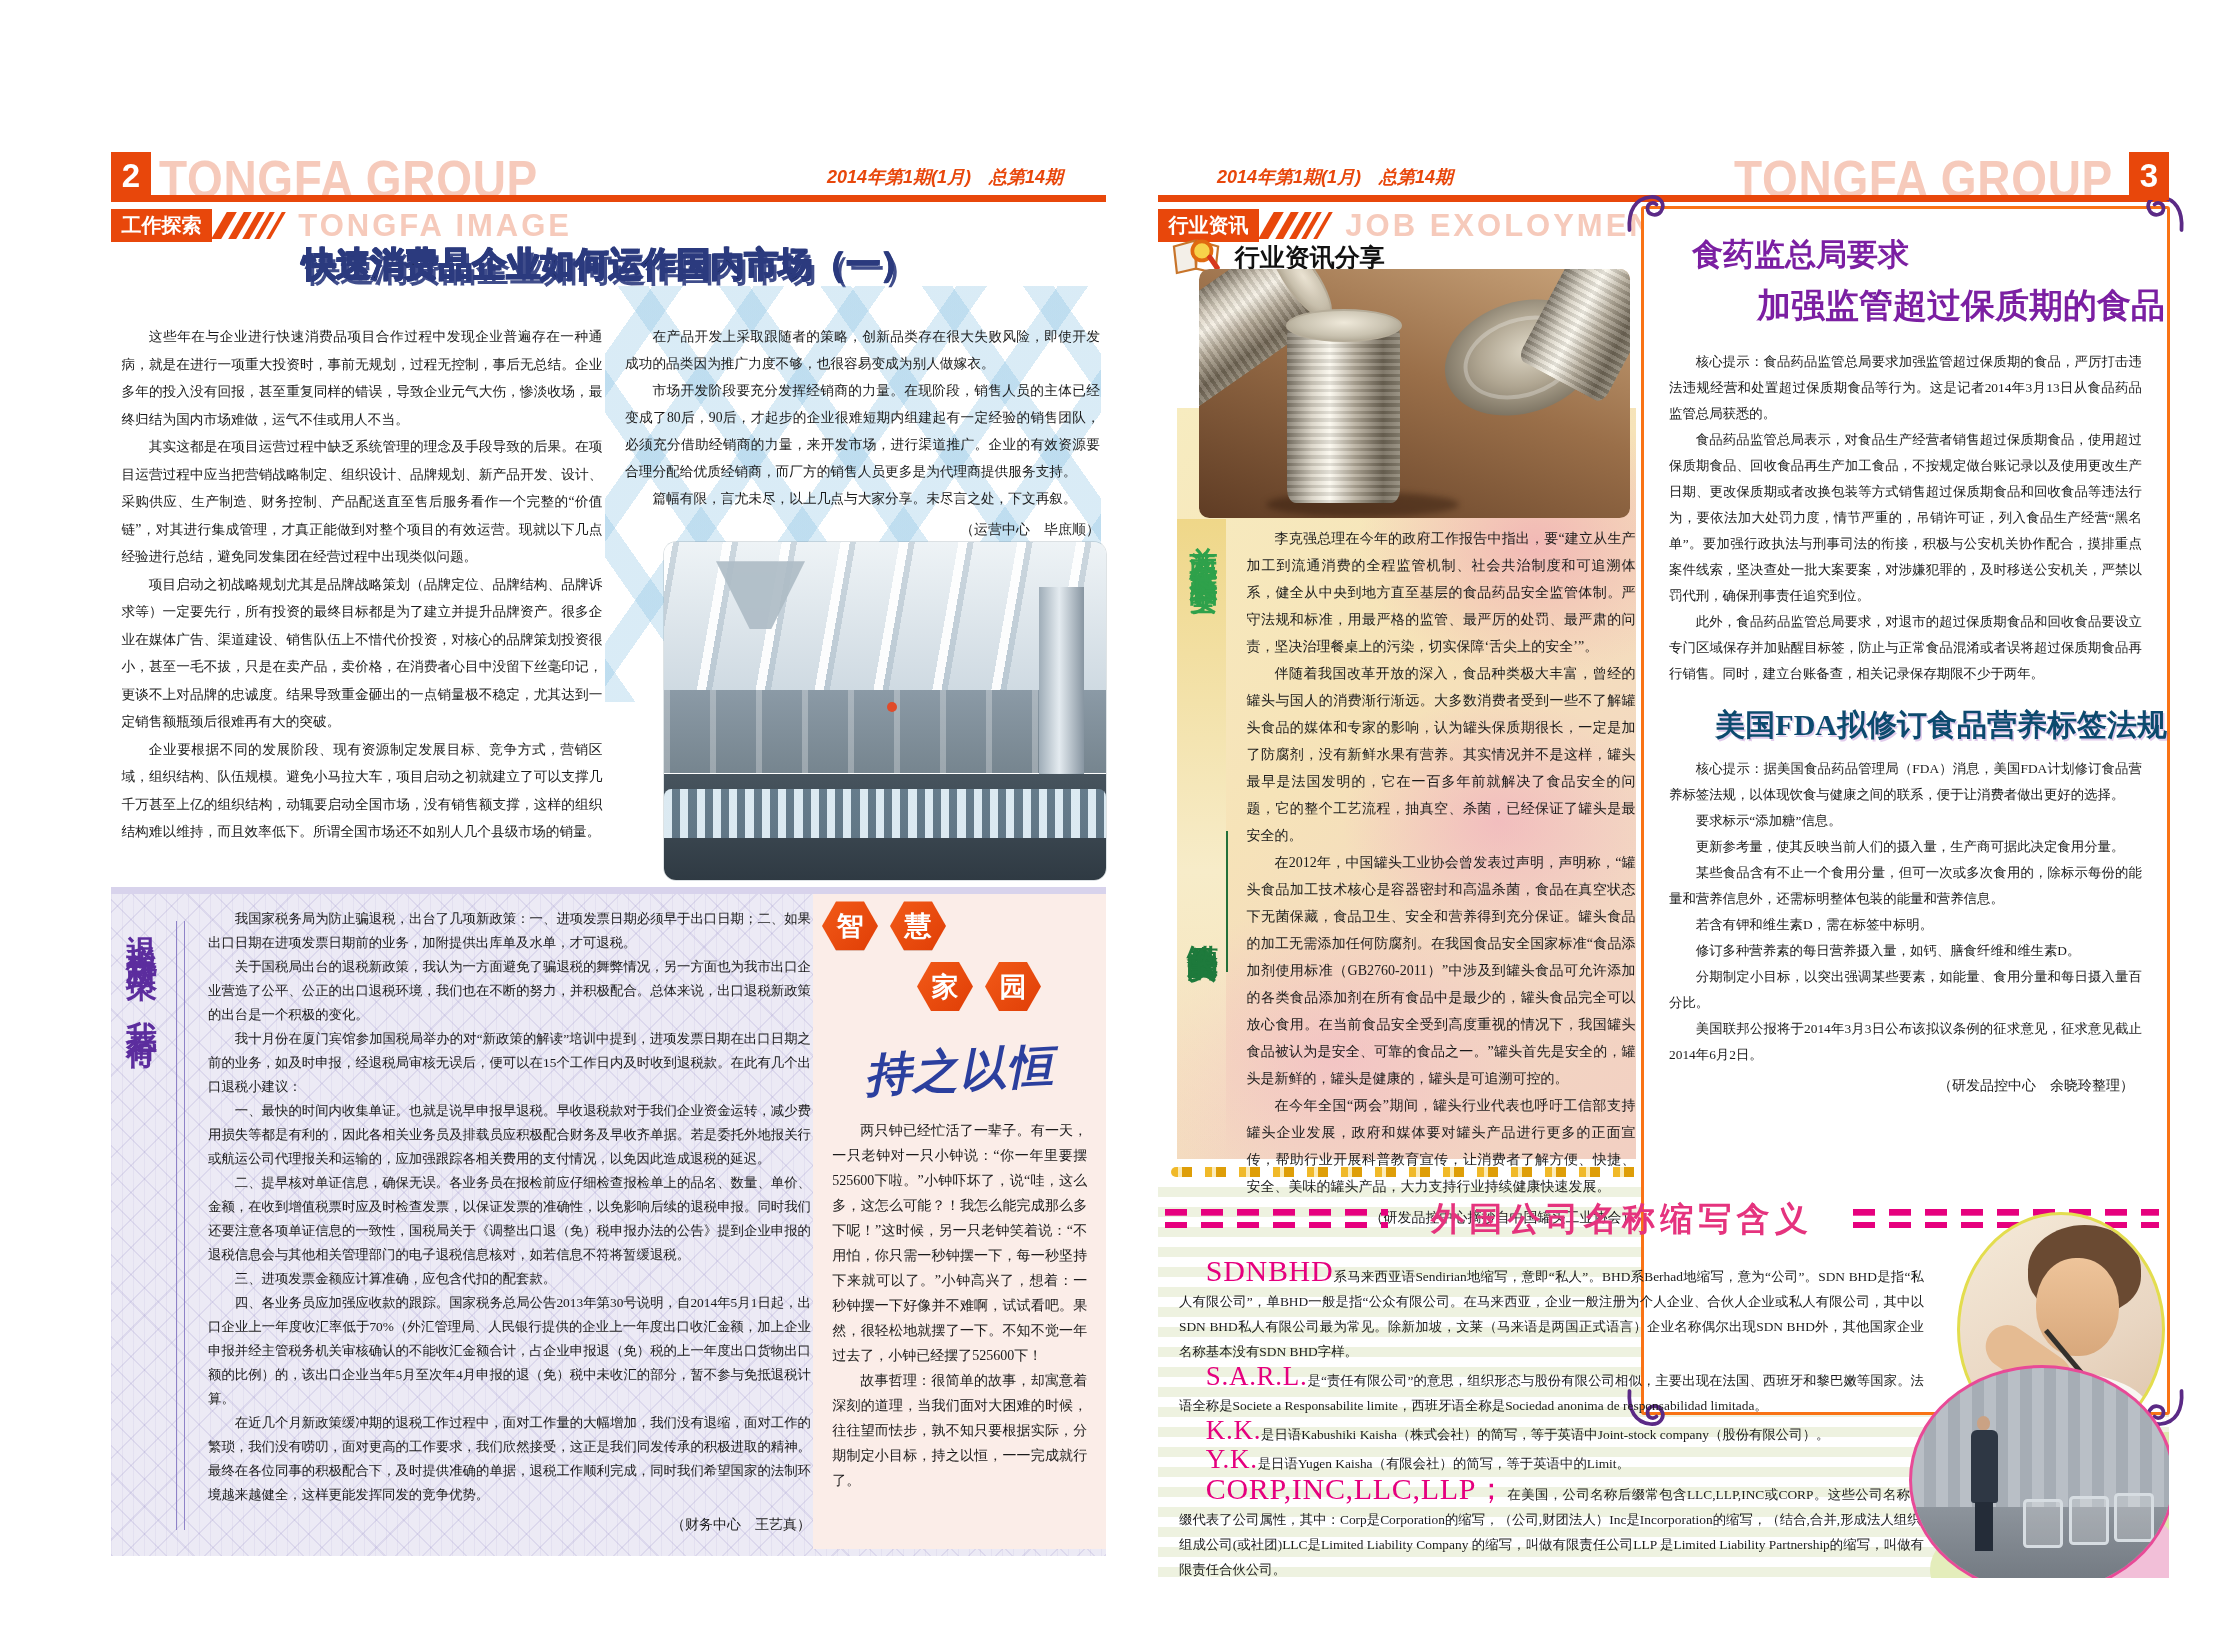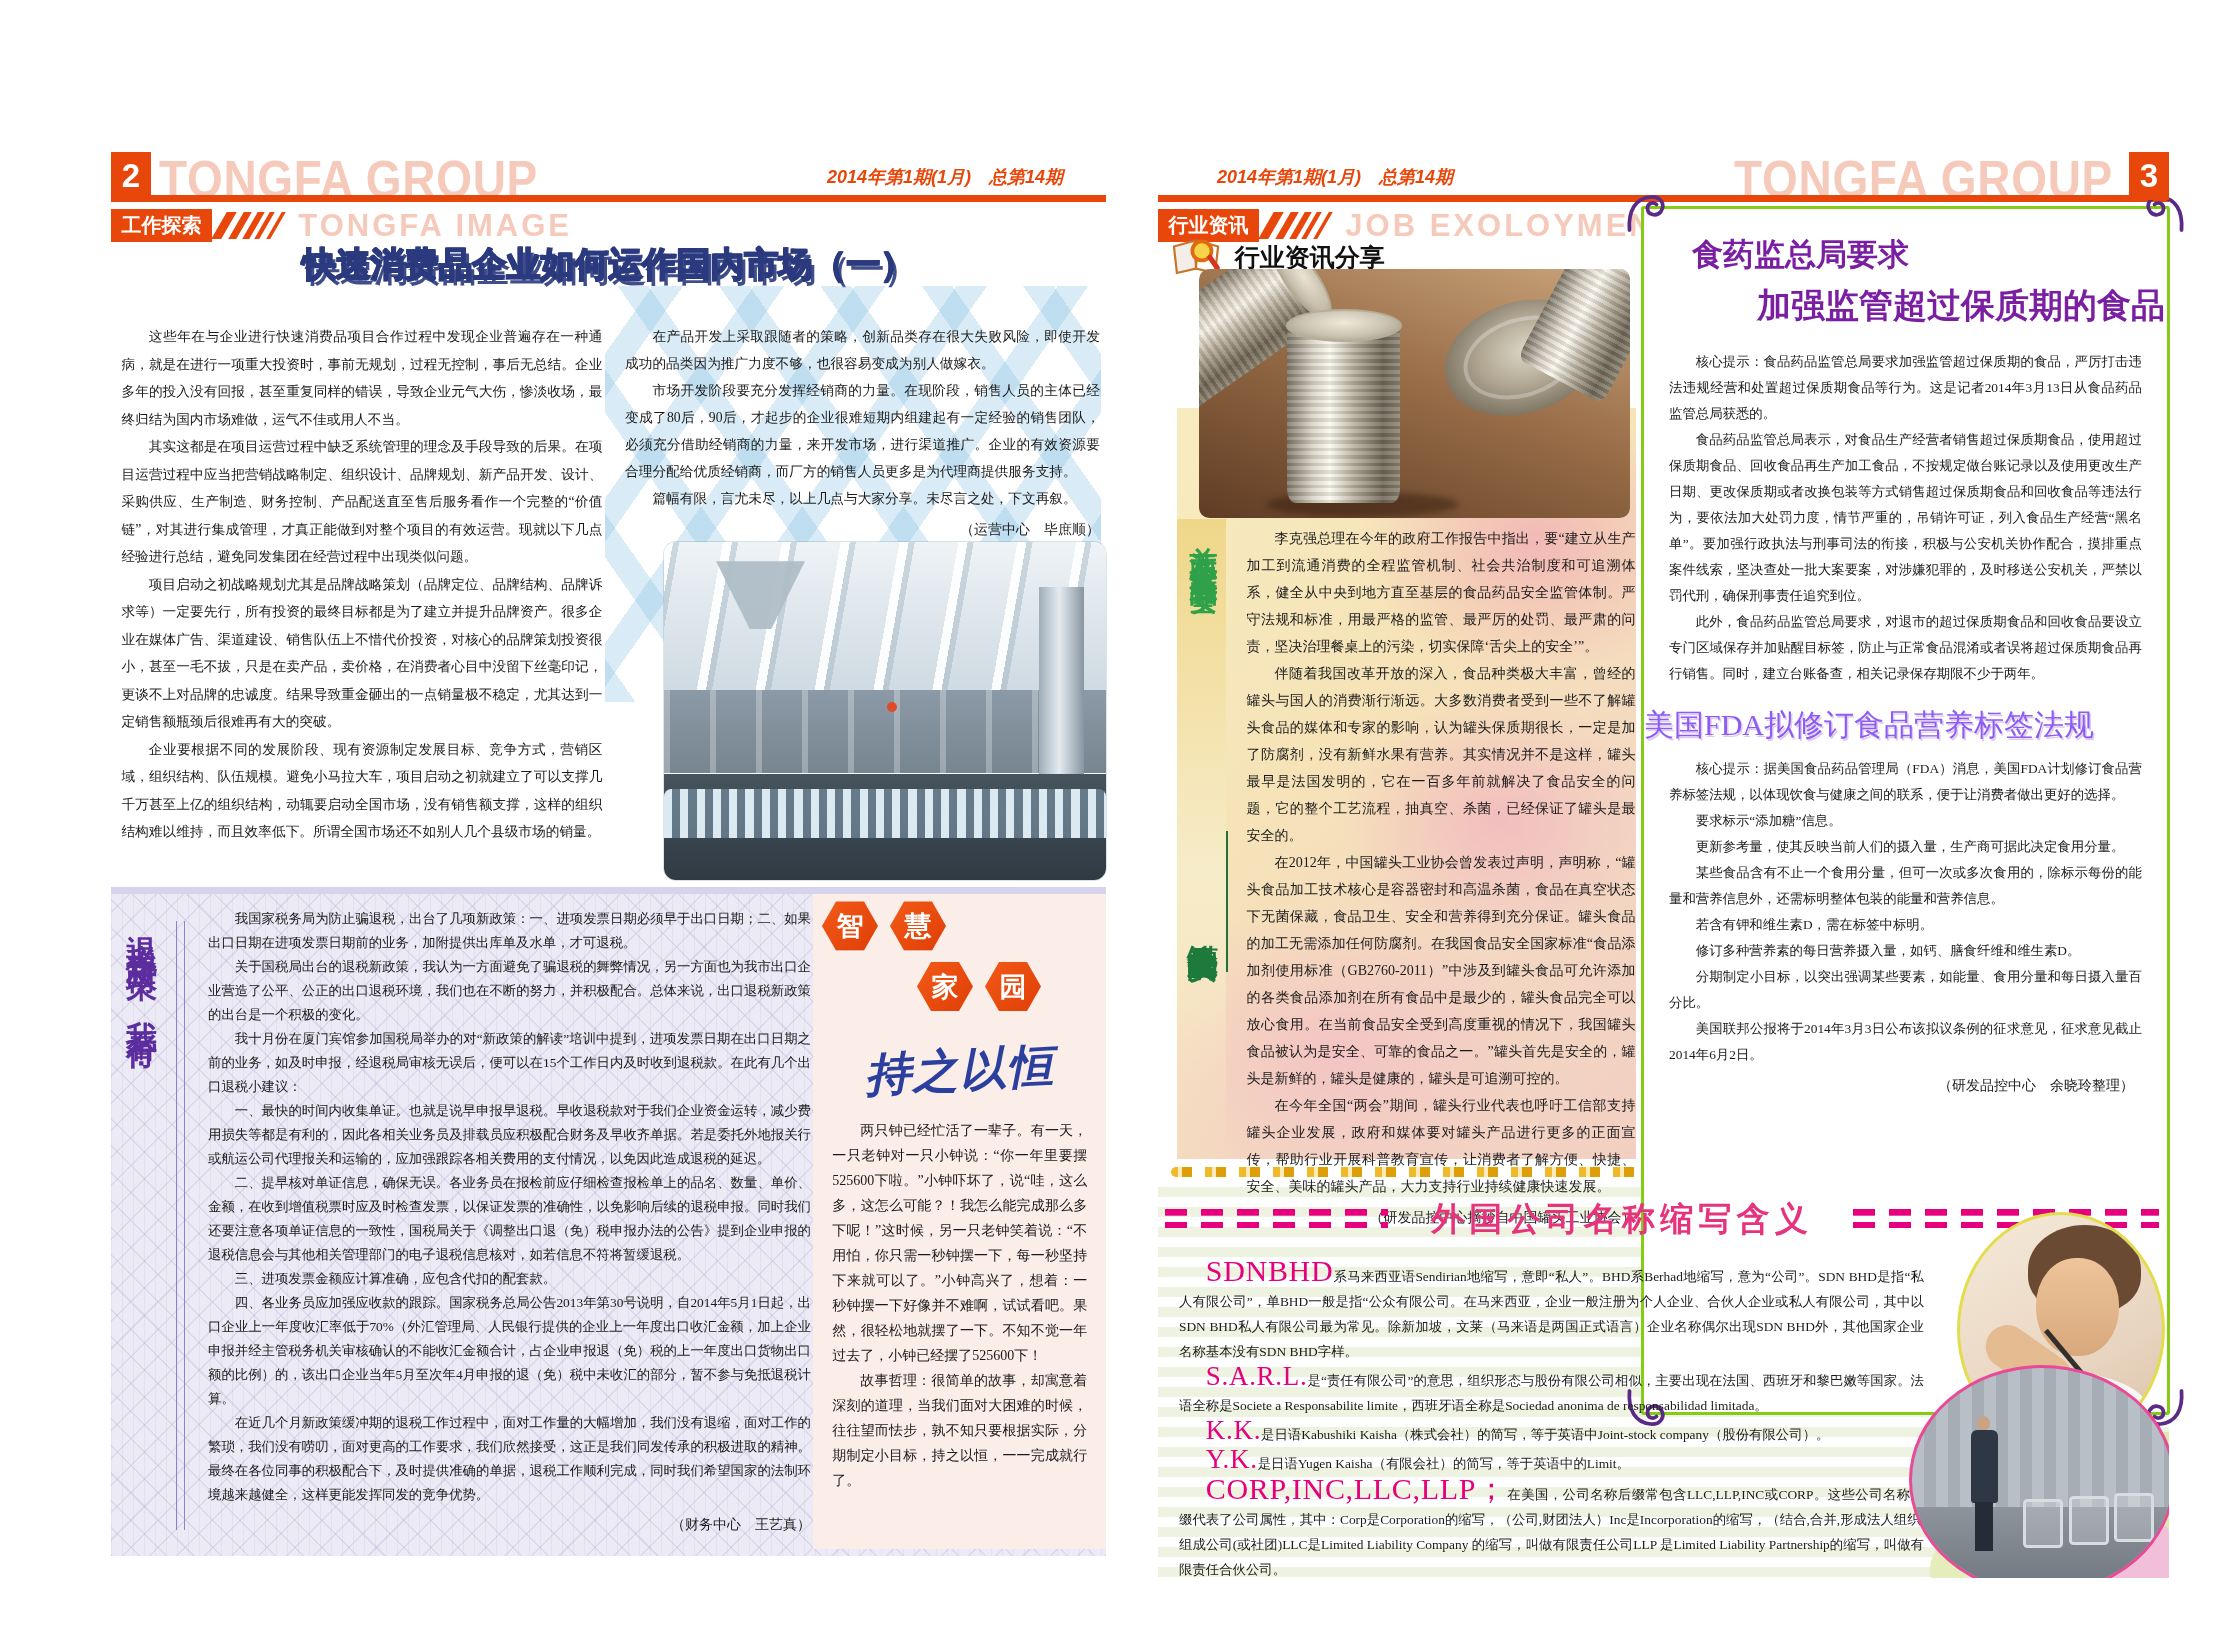--- a/index.html
+++ b/index.html
@@ -115,30 +115,30 @@
       background:linear-gradient(180deg,#EFD789,#F7ECC9 55%,rgba(247,236,201,0));}
   .vt1{position:absolute;left:7.4px;top:4.5px;height:389px;writing-mode:vertical-rl;
       font-weight:700;font-size:28px;color:#2FA14B;letter-spacing:3.7px;}
   .vt2{position:absolute;left:4.5px;top:401px;height:249px;writing-mode:vertical-rl;
       font-weight:900;font-size:31px;color:#1E7A3C;letter-spacing:0.7px;}
   .band-div{position:absolute;left:49px;top:312px;height:141px;border-left:2.2px solid #23703A;}
   .rp-text{position:absolute;left:70px;top:117px;width:389px;}
   .rp-text p.body{font-size:14px;line-height:27px;}
 
   .purple-box{position:absolute;left:483px;top:50px;width:529px;height:1209px;box-sizing:border-box;
-      border:3px solid #84cc16;border-radius:3px;background:#fff;z-index:2;}
+      border:3px solid #f97316;border-radius:3px;background:#fff;z-index:2;}
   .corner{position:absolute;width:45px;height:45px;}
   .corner svg{width:100%;height:100%;}
   .c-tl{left:-19.3px;top:-18px;} .c-tr{right:-19.3px;top:-18px;transform:scaleX(-1);}
   .c-bl{left:-19.3px;bottom:-18px;transform:scaleY(-1);} .c-br{right:-19.3px;bottom:-18px;transform:scale(-1,-1);}
   .reg-title1{margin:25px 0 0 48px;font-weight:900;font-size:31px;color:#7B1FA2;}
   .reg-title2{margin:7.4px 0 0 113px;font-weight:900;font-size:34px;color:#7B1FA2;}
   .reg-text{margin:19.3px 25px 0 25px;}
   .reg-text p.body{font-size:13.4px;line-height:26px;}
-  .fda-title{margin:18px 0 10.4px;text-align:left;font-weight:400;font-size:30px;color:#8b5cf6;
+  .fda-title{margin:18px 0 10.4px;text-align:right;font-weight:700;font-size:30px;color:#0c4a6e;
       text-shadow:1.5px 1.5px 0 rgba(139,53,181,.25);}
 
   .rp-chain{position:absolute;left:13.4px;top:1011px;width:998px;height:9.7px;border-radius:5.2px;
       background:repeating-linear-gradient(90deg,#F0B929 0 7.4px,#FBEBB9 7.4px 11px,#DE9E08 11px 21px,rgba(255,255,255,0) 21px 34px);}
   .rp-bottom{position:absolute;left:0;top:1031px;width:1011px;height:391px;overflow:hidden;
       background:repeating-linear-gradient(180deg,#EEF2E0 0 9.7px,#ffffff 9.7px 20px);}
   .deco{position:absolute;border-radius:50%;z-index:1;}
   .d1{left:861px;top:-45px;width:134px;height:134px;background:#F5C9DE;}
   .d2{left:954px;top:245px;width:111px;height:111px;background:#DCE8AC;}
   .d3{left:884px;top:319px;width:141px;height:119px;background:#F2BFD8;}

